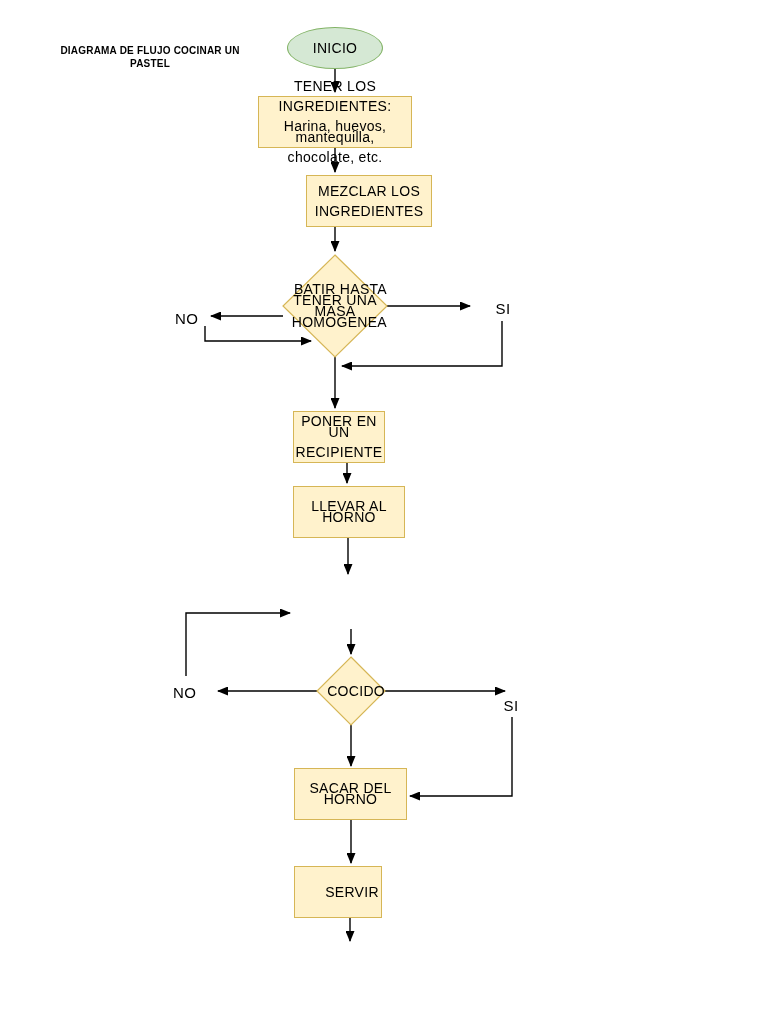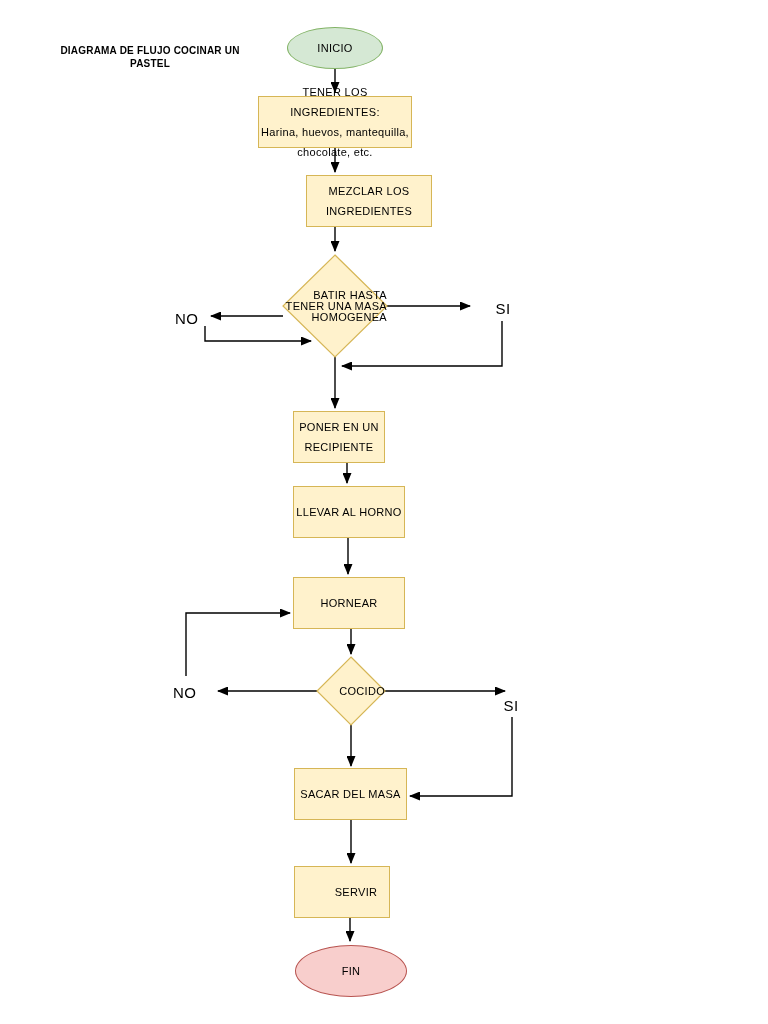--- a/index.html
+++ b/index.html
@@ -6,21 +6,21 @@
   .canvas {
     position:relative; width:768px; height:1024px; background:#ffffff;
     font-family:"Liberation Sans", sans-serif; overflow:hidden;
   }
   .connectors { position:absolute; left:0; top:0; width:768px; height:1024px; }
   .edge { fill:none; stroke:#000000; stroke-width:1.4; }
   .diamond { fill:#fff2cc; stroke:#d6b656; stroke-width:1.2; }
   .node {
     position:absolute; box-sizing:border-box;
     display:flex; flex-direction:column; align-items:center; justify-content:center;
-    text-align:center; font-size:11px; line-height:11px; letter-spacing:0.3px; color:#000;
+    text-align:center; font-size:14px; line-height:11px; letter-spacing:0.3px; color:#000;
   }
   .process { background:#fff2cc; border:1px solid #d6b656;gap:9px; }
   .terminator { border-radius:50%; }
   .start-node { background:#d5e8d4; border:1px solid #82b366; }
   .end-node { background:#f8cecc; border:1px solid #b85450; }
   .diamond-lbl { background:transparent; border:none;align-items:flex-end; }
   .edge-label {
     position:absolute; font-size:15px; letter-spacing:0.4px; color:#000; text-align:center;
   }
   .title {
@@ -95,36 +95,30 @@
 
   <div class="node process" style="left:293px; top:411px; width:92px; height:52px;">
     <div>PONER EN UN</div>
     <div>RECIPIENTE</div>
   </div>
 
   <div class="node process" style="left:293px; top:486px; width:112px; height:52px;">
     <span>LLEVAR AL HORNO</span>
   </div>
 
-  <div class="node process" style="left:293px; top:577px; width:112px; height:52px;">
-    <span>HORNEAR</span>
-  </div>
 
   <div class="node diamond-lbl" style="left:317px; top:657px; width:68px; height:68px;">
     <span>COCIDO</span>
   </div>
 
   <div class="edge-label" style="left:173px; top:684px; width:22px;">NO</div>
   <div class="edge-label" style="left:501px; top:697px; width:20px;">SI</div>
 
   <div class="node process" style="left:294px; top:768px; width:113px; height:52px;">
-    <span>SACAR DEL MASA</span>
+    <span>SACAR DEL HORNO</span>
   </div>
 
-  <div class="node process" style="left:294px; top:866px; width:96px; height:52px;padding-left:28px;">
+  <div class="node process" style="left:294px; top:866px; width:88px; height:52px;padding-left:28px;">
     <span>SERVIR</span>
   </div>
 
-  <div class="node terminator end-node" style="left:295px; top:945px; width:112px; height:52px;">
-    <span>FIN</span>
-  </div>
 
 </div>
 
 </body></html>

